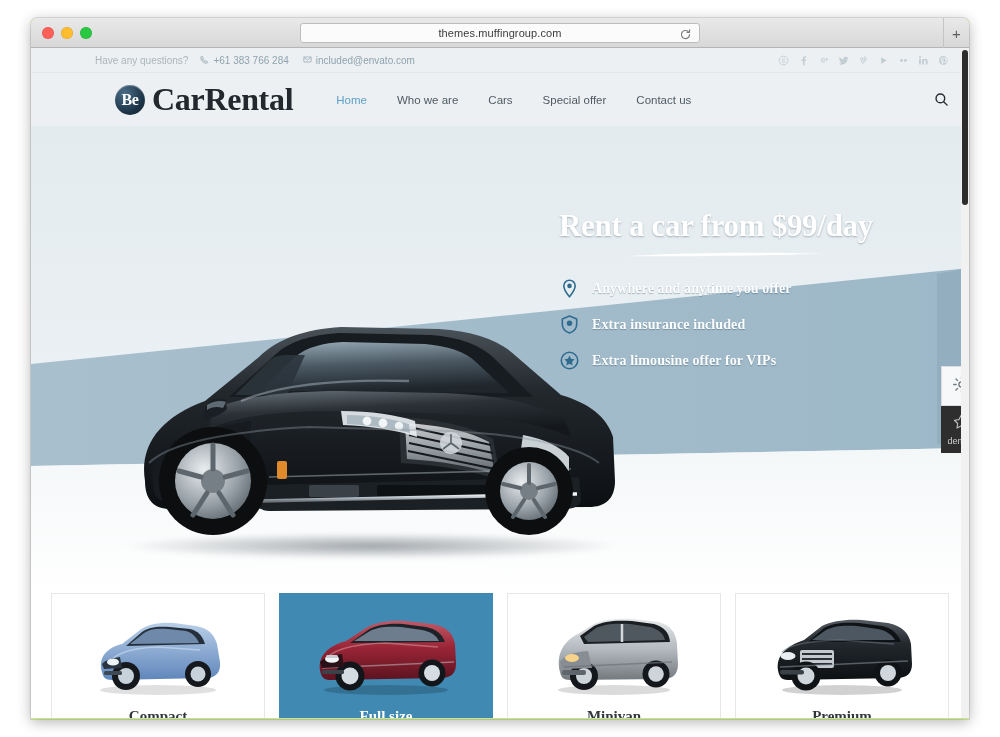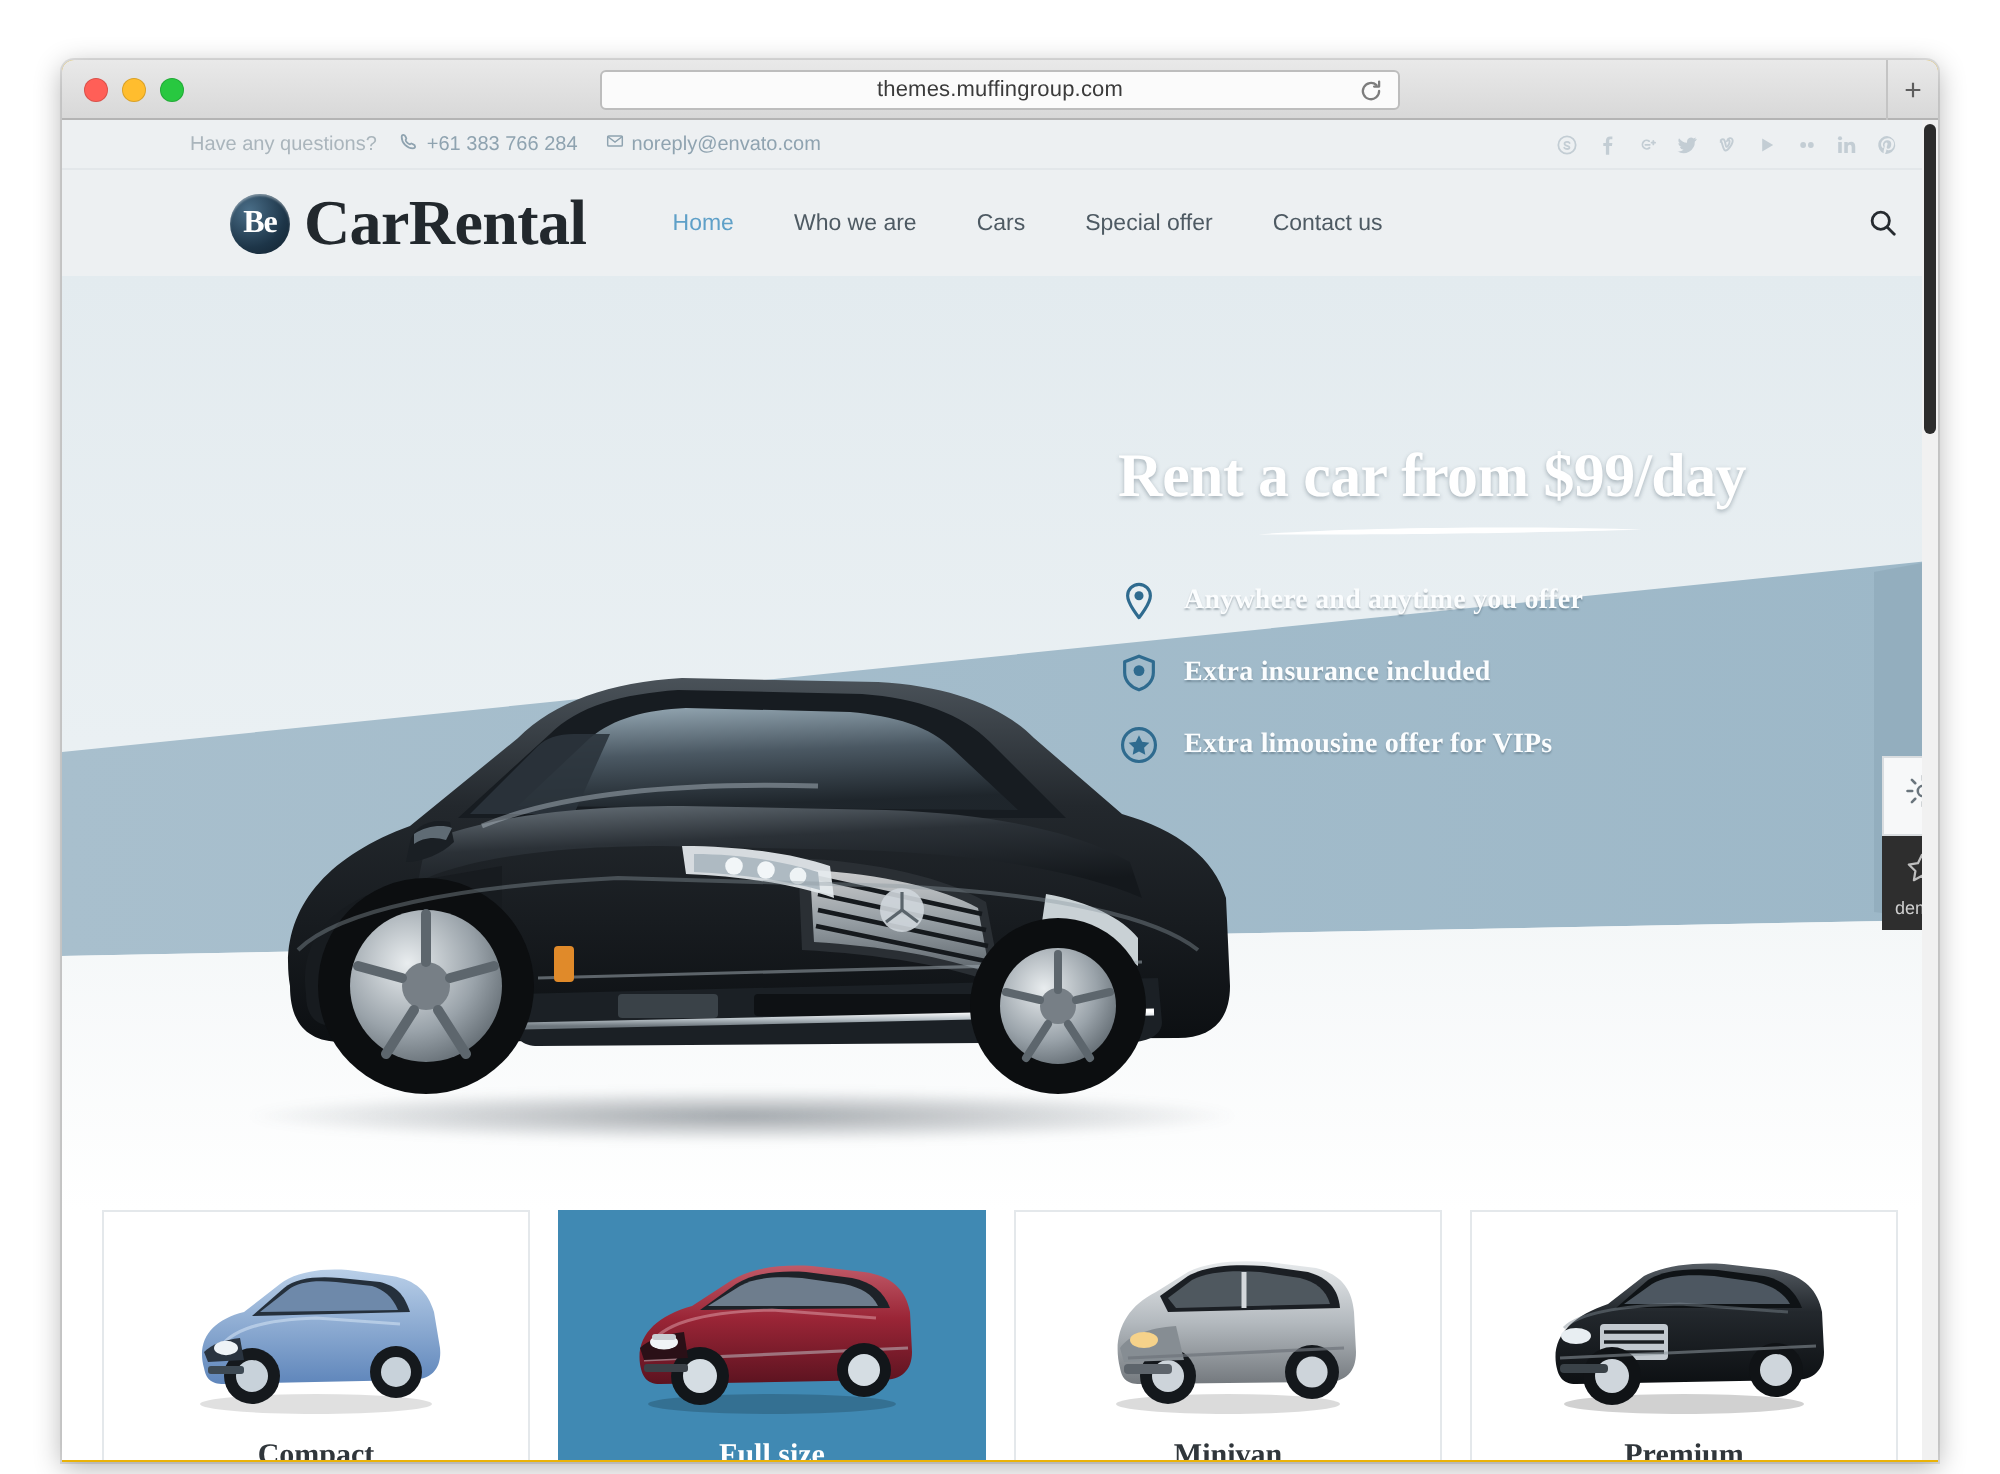--- a/index.html
+++ b/index.html
@@ -6,23 +6,23 @@
   html, body {
     width: 1000px; height: 737px;
     background: #ffffff;
     font-family: "Liberation Sans", sans-serif;
     overflow: hidden;
   }
 
   
   .browser-window {
     position: absolute;
-    left: 31px; top: 30px;
+    left: 31px; top: 18px;
     width: 938px; height: 701px;
-    background: #eab308;
+    background: #bef264;
     border-radius: 6px 6px 0 0;
     box-shadow: 0 3px 14px rgba(0,0,0,0.30), 0 0 0 1px rgba(0,0,0,0.10);
     overflow: hidden;
   }
 
   .titlebar {
     position: relative;
     height: 30px;
     background: linear-gradient(#e9e9e9, #d8d8d8);
     border-bottom: 1px solid #b4b4b4;
@@ -298,21 +298,21 @@
           <span class="phone-num">+61 383 766 284</span>
         </span>
 
         <span class="contact-item">
           <span>
             <svg viewBox="0 0 16 16" fill="none" stroke="currentColor" stroke-width="1.3">
               <rect x="1.5" y="3.5" width="13" height="9" rx="1"></rect>
               <path d="M1.8 4.2 8 9l6.2-4.8" stroke-linecap="round"></path>
             </svg>
           </span>
-          <span>noreply@envato.com</span>
+          <span>included@envato.com</span>
         </span>
 
         <div class="socials">
           <span class="soc">
             <svg viewBox="0 0 16 16" fill="none" stroke="currentColor" stroke-width="1.3">
               <circle cx="8" cy="8" r="6.3"></circle>
               <path d="M6 10c.5.6 1.3.9 2.1.9 1 0 1.7-.4 1.7-1.1 0-1.6-3.6-.8-3.6-2.8 0-.8.8-1.3 1.8-1.3.8 0 1.5.3 1.9.8" stroke-linecap="round"></path>
             </svg>
           </span>
           <span class="soc">

